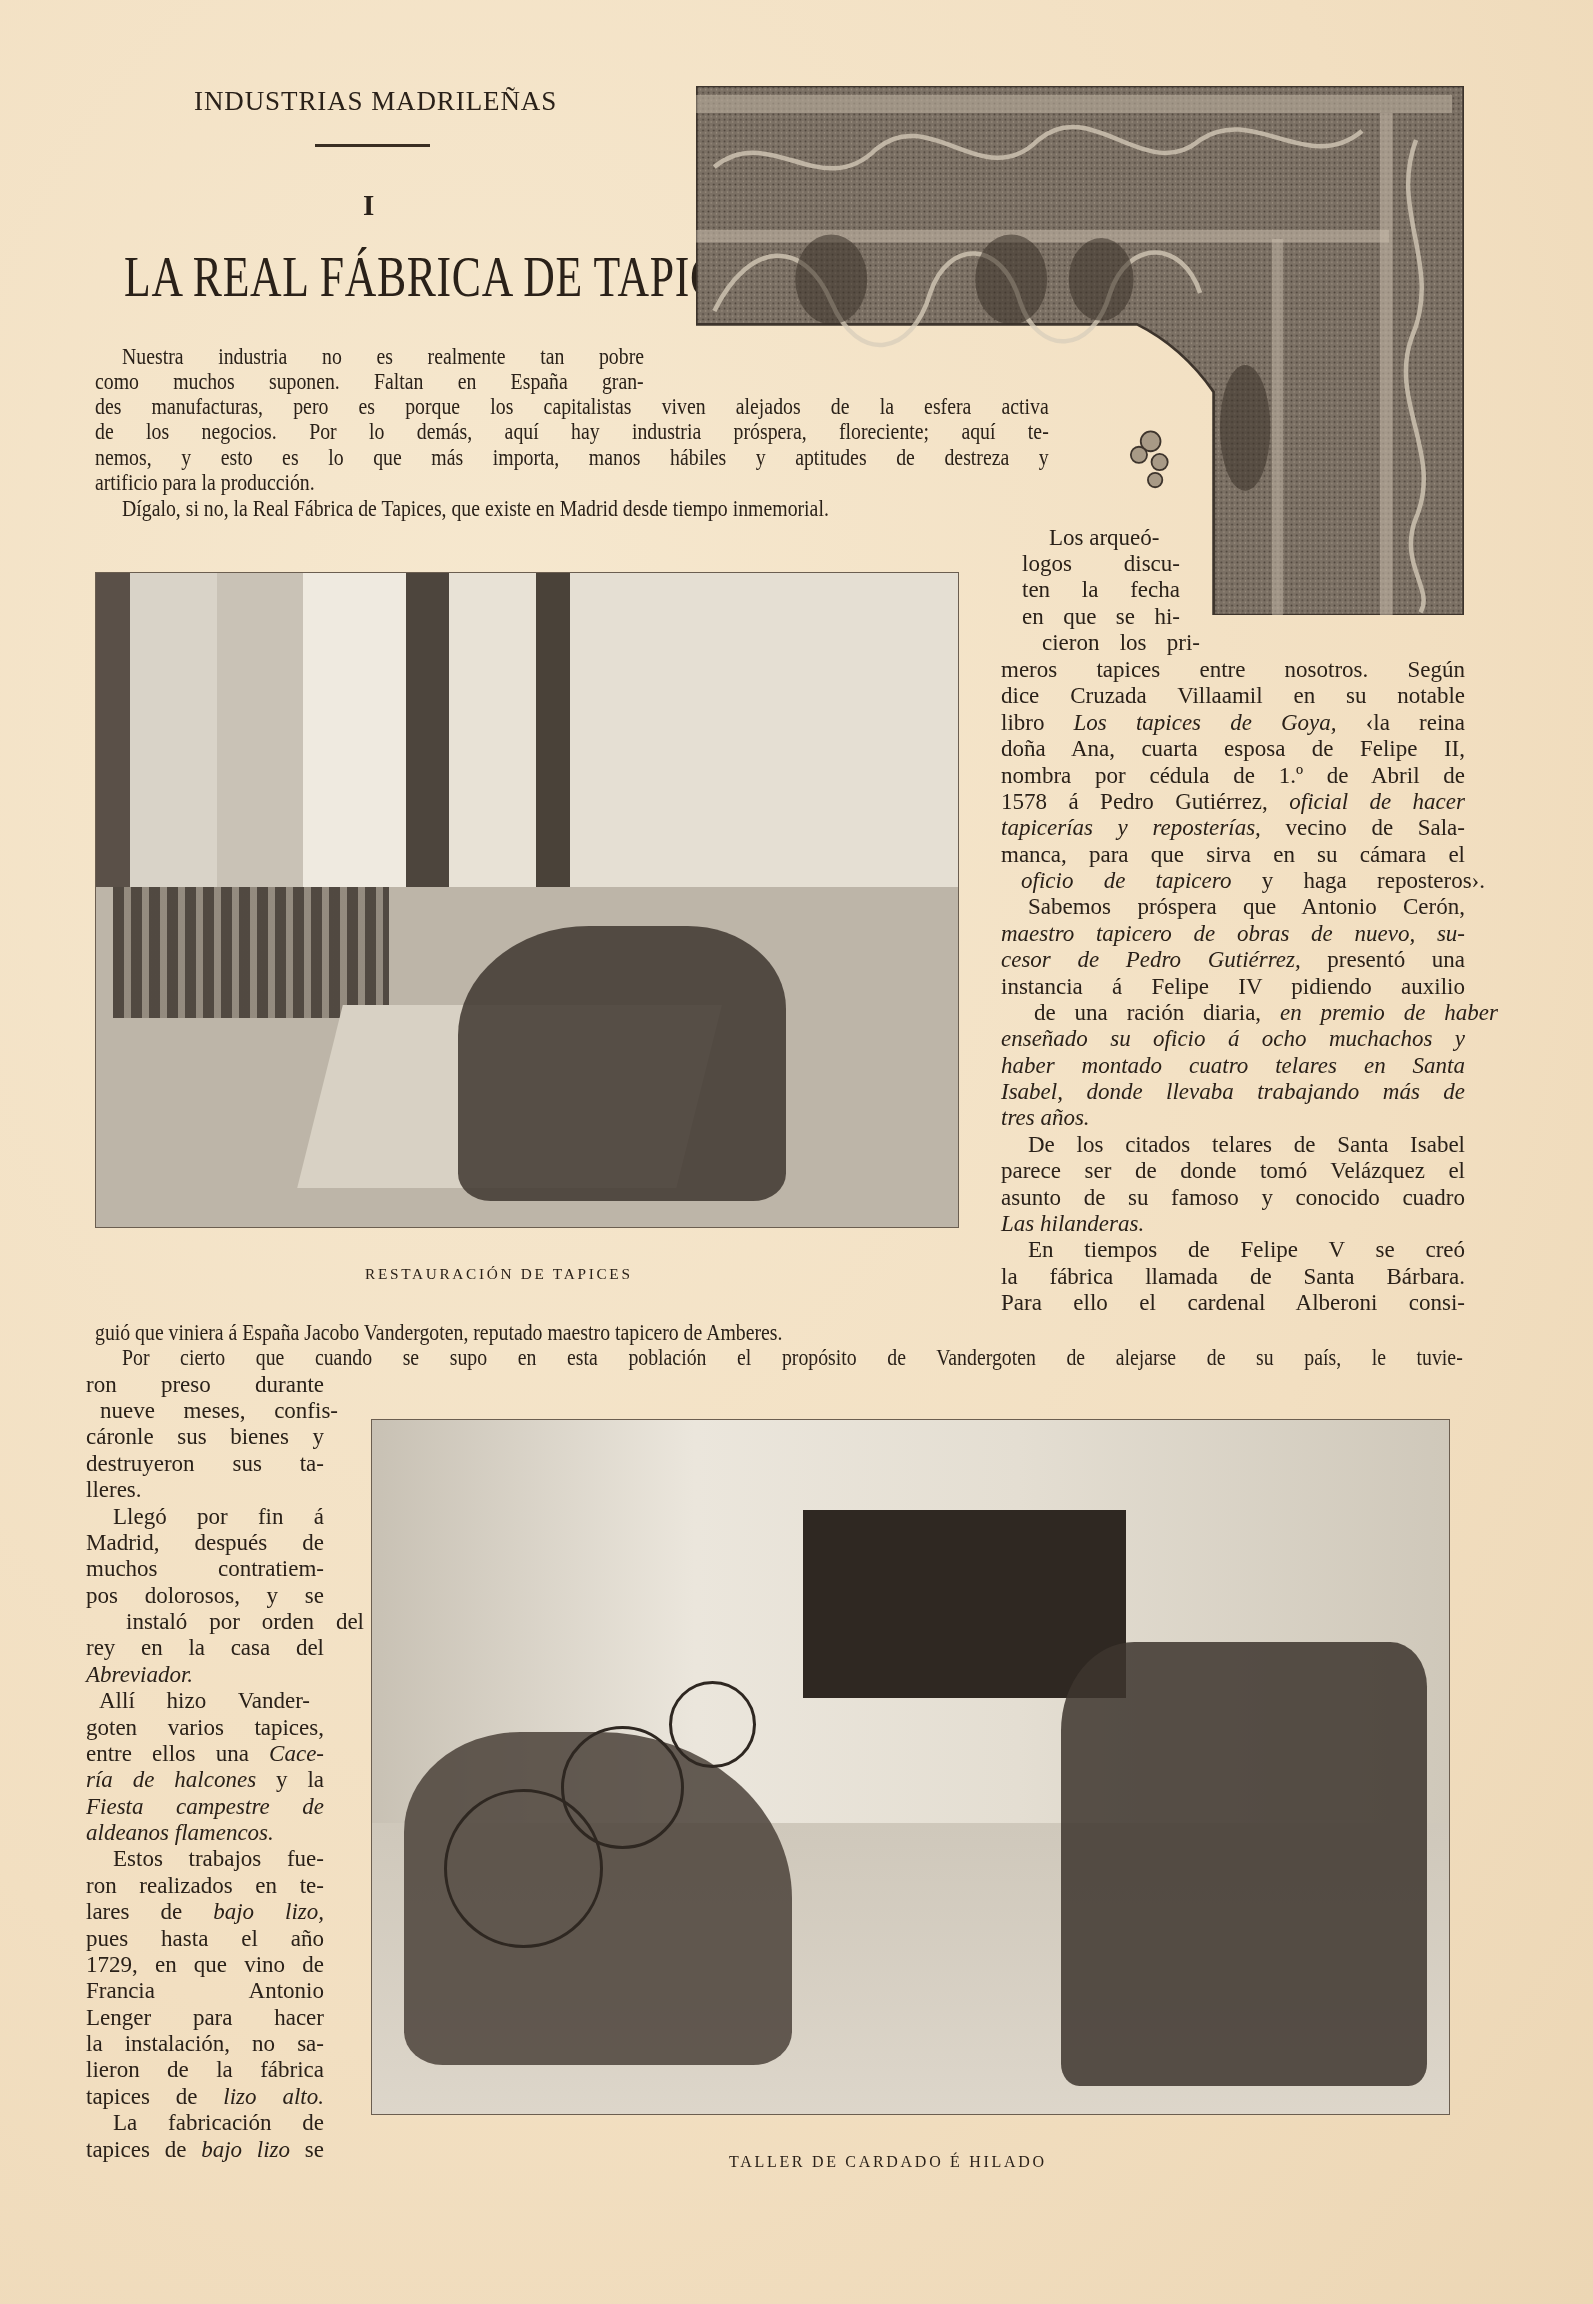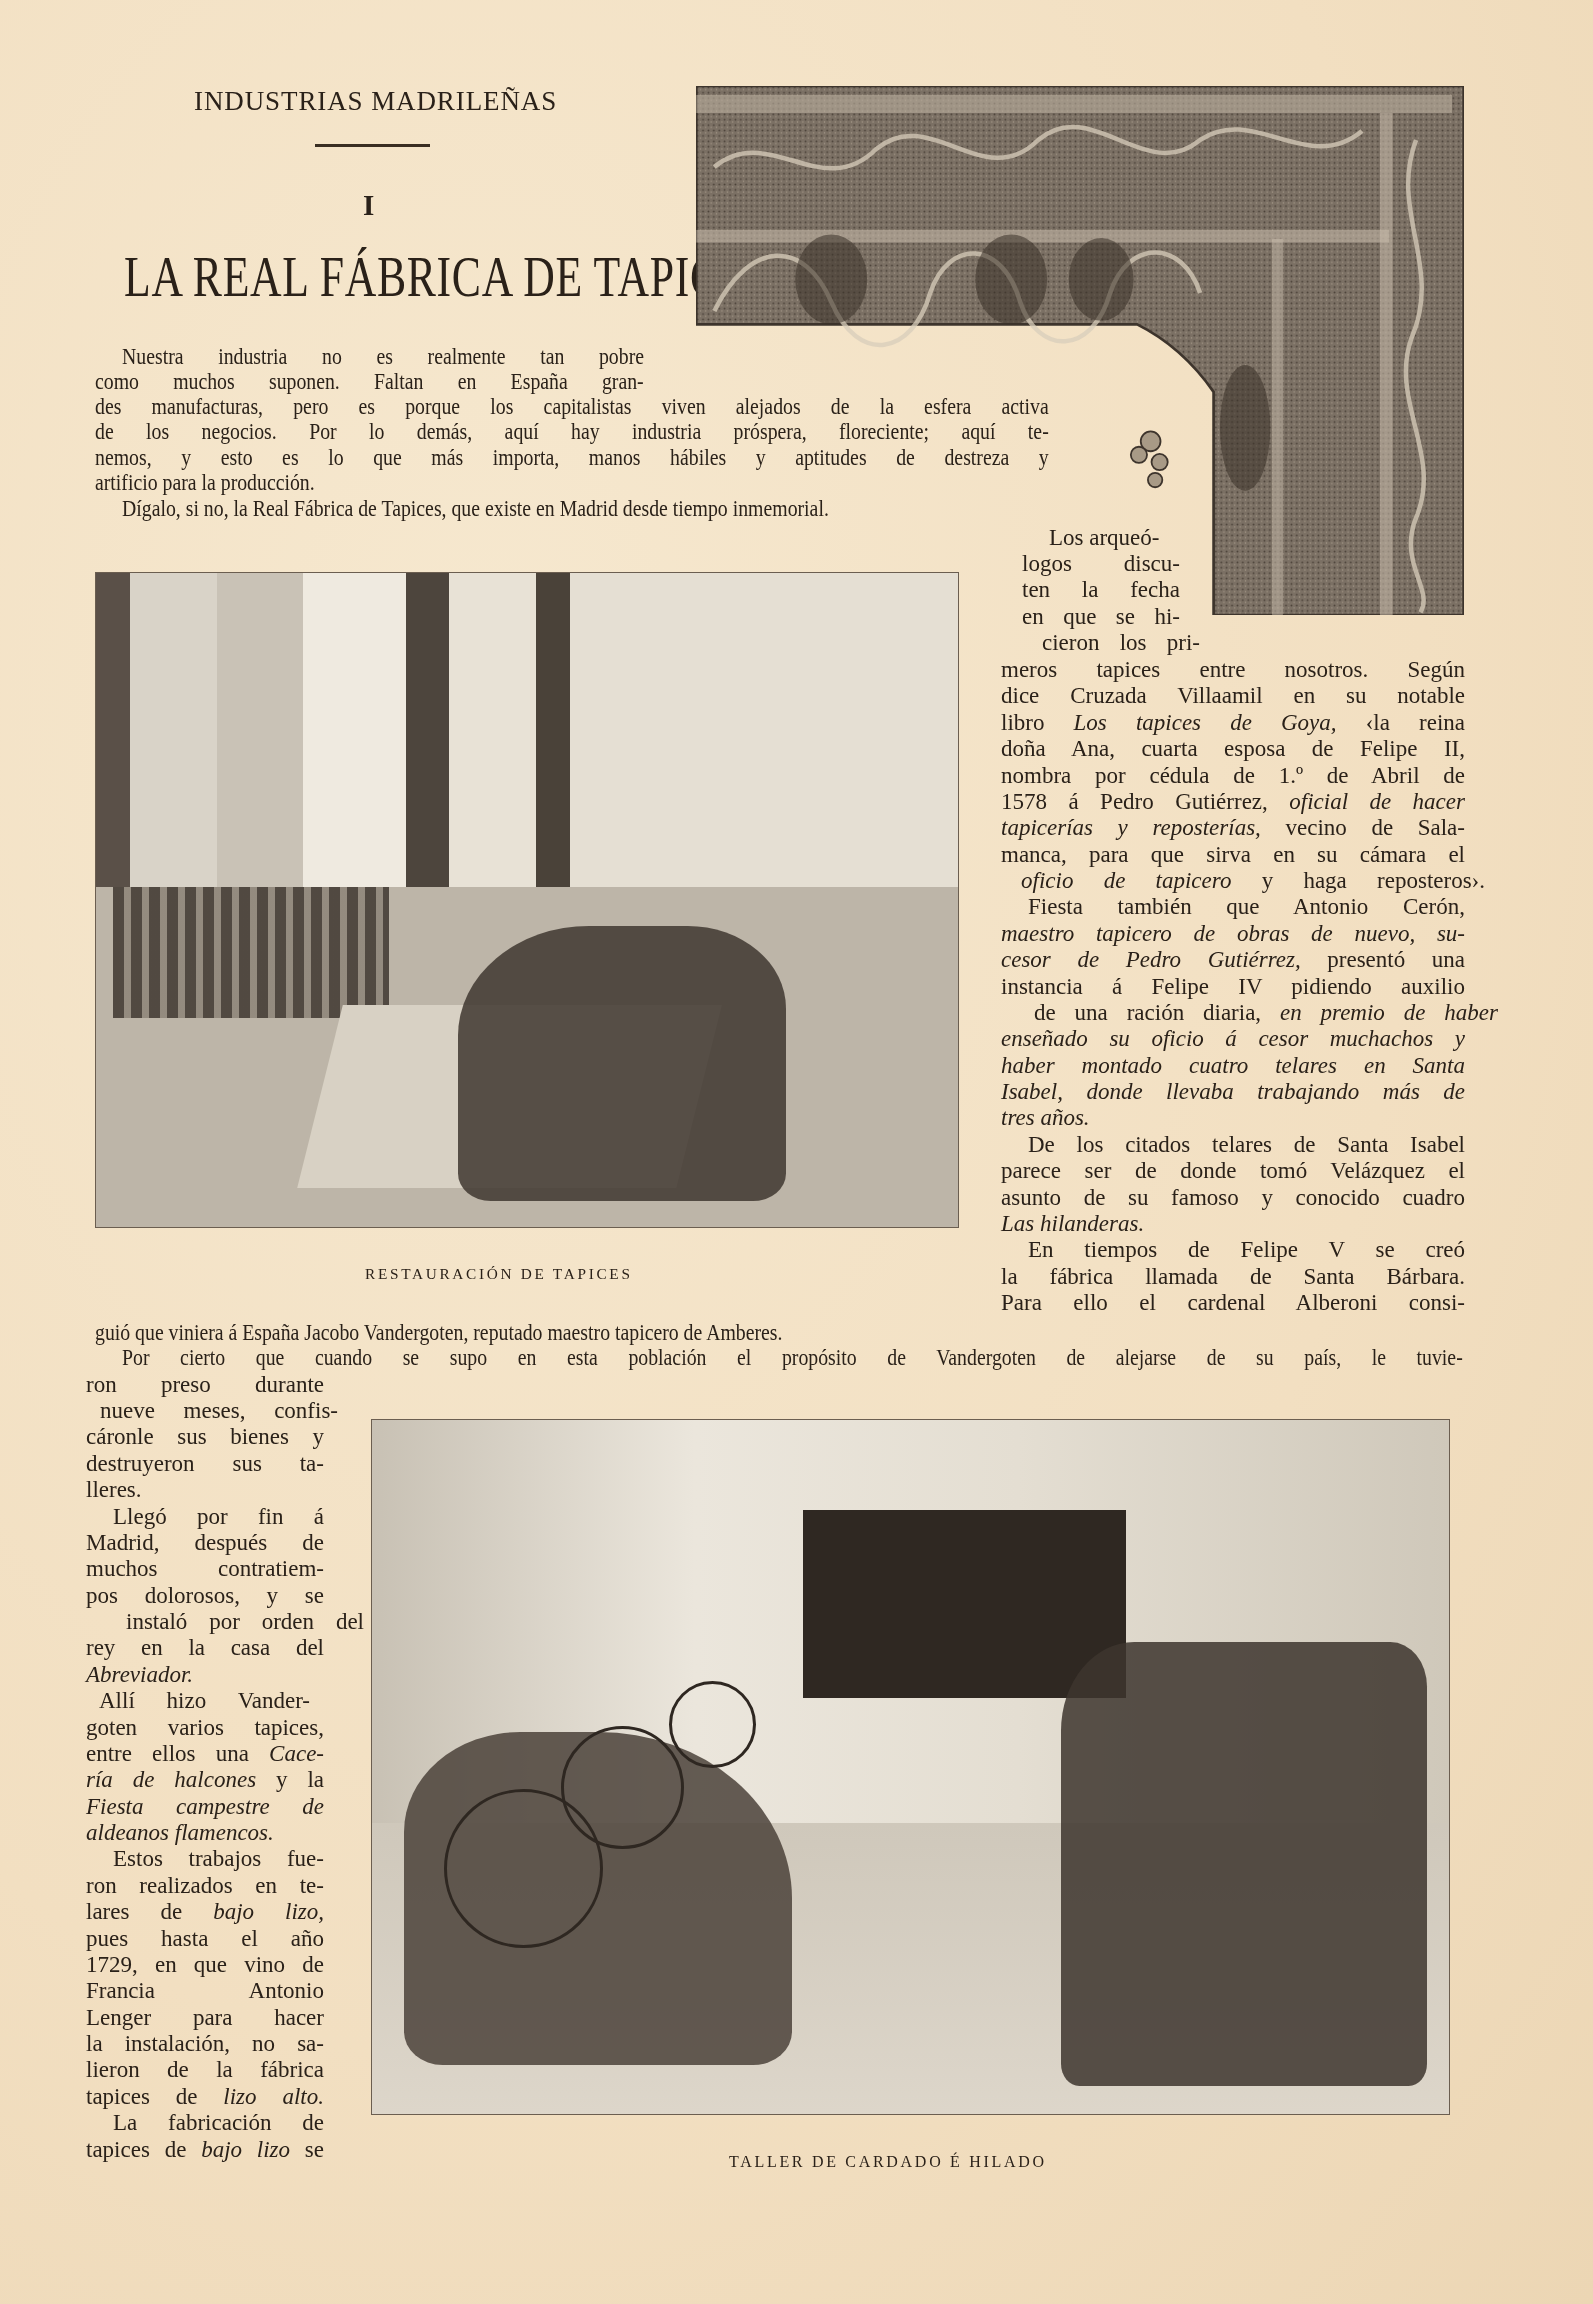--- a/index.html
+++ b/index.html
@@ -98,26 +98,26 @@
       <div class="line j" style="left: 1022px; top: 630px; width: 158px; white-space: normal; margin-left: 20px;">cieron los pri-</div>
       <div class="line j" style="left: 1001px; top: 657px; width: 464px; white-space: normal;"><span>meros tapices entre nosotros. Según</span></div>
       <div class="line j" style="left: 1001px; top: 683px; width: 464px; white-space: normal;"><span>dice Cruzada Villaamil en su notable</span></div>
       <div class="line j" style="left: 1001px; top: 710px; width: 464px; white-space: normal;"><span>libro </span><i>Los tapices de Goya,</i><span> ‹la reina</span></div>
       <div class="line j" style="left: 1001px; top: 736px; width: 464px; white-space: normal;"><span>doña Ana, cuarta esposa de Felipe II,</span></div>
       <div class="line j" style="left: 1001px; top: 763px; width: 464px; white-space: normal;"><span>nombra por cédula de 1.º de Abril de</span></div>
       <div class="line j" style="left: 1001px; top: 789px; width: 464px; white-space: normal;"><span>1578 á Pedro Gutiérrez, </span><i>oficial de hacer</i></div>
       <div class="line j" style="left: 1001px; top: 815px; width: 464px; white-space: normal;"><i>tapicerías y reposterías,</i><span> vecino de Sala-</span></div>
       <div class="line j" style="left: 1001px; top: 842px; width: 464px; white-space: normal;"><span>manca, para que sirva en su cámara el</span></div>
       <div class="line j" style="left: 1001px; top: 868px; width: 464px; white-space: normal; margin-left: 20px;"><i>oficio de tapicero</i><span> y haga reposteros›.</span></div>
-      <div class="line j" style="left: 1028px; top: 894px; width: 437px; white-space: normal;"><span>Fiesta también que Antonio Cerón,</span></div>
+      <div class="line j" style="left: 1028px; top: 894px; width: 437px; white-space: normal;"><span>Sabemos próspera que Antonio Cerón,</span></div>
       <div class="line j" style="left: 1001px; top: 921px; width: 464px; white-space: normal;"><i>maestro tapicero de obras de nuevo, su-</i></div>
       <div class="line j" style="left: 1001px; top: 947px; width: 464px; white-space: normal;"><i>cesor de Pedro Gutiérrez,</i><span> presentó una</span></div>
       <div class="line j" style="left: 1001px; top: 974px; width: 464px; white-space: normal;"><span>instancia á Felipe IV pidiendo auxilio</span></div>
       <div class="line j" style="left: 1034px; top: 1000px; width: 464px; white-space: normal;"><span>de una ración diaria, </span><i>en premio de haber</i></div>
-      <div class="line j" style="left: 1001px; top: 1026px; width: 464px; white-space: normal;"><i>enseñado su oficio á cesor muchachos y</i></div>
+      <div class="line j" style="left: 1001px; top: 1026px; width: 464px; white-space: normal;"><i>enseñado su oficio á ocho muchachos y</i></div>
       <div class="line j" style="left: 1001px; top: 1053px; width: 464px; white-space: normal;"><i>haber montado cuatro telares en Santa</i></div>
       <div class="line j" style="left: 1001px; top: 1079px; width: 464px; white-space: normal;"><i>Isabel, donde llevaba trabajando más de</i></div>
       <div class="line" style="left: 1001px; top: 1105px;"><i>tres años.</i></div>
       <div class="line j" style="left: 1028px; top: 1132px; width: 437px; white-space: normal;"><span>De los citados telares de Santa Isabel</span></div>
       <div class="line j" style="left: 1001px; top: 1158px; width: 464px; white-space: normal;"><span>parece ser de donde tomó Velázquez el</span></div>
       <div class="line j" style="left: 1001px; top: 1185px; width: 464px; white-space: normal;"><span>asunto de su famoso y conocido cuadro</span></div>
       <div class="line" style="left: 1001px; top: 1211px;"><i>Las hilanderas.</i></div>
       <div class="line j" style="left: 1028px; top: 1237px; width: 437px; white-space: normal;"><span>En tiempos de Felipe V se creó</span></div>
       <div class="line j" style="left: 1001px; top: 1264px; width: 464px; white-space: normal;"><span>la fábrica llamada de Santa Bárbara.</span></div>
       <div class="line j" style="left: 1001px; top: 1290px; width: 464px; white-space: normal;"><span>Para ello el cardenal Alberoni consi-</span></div>

